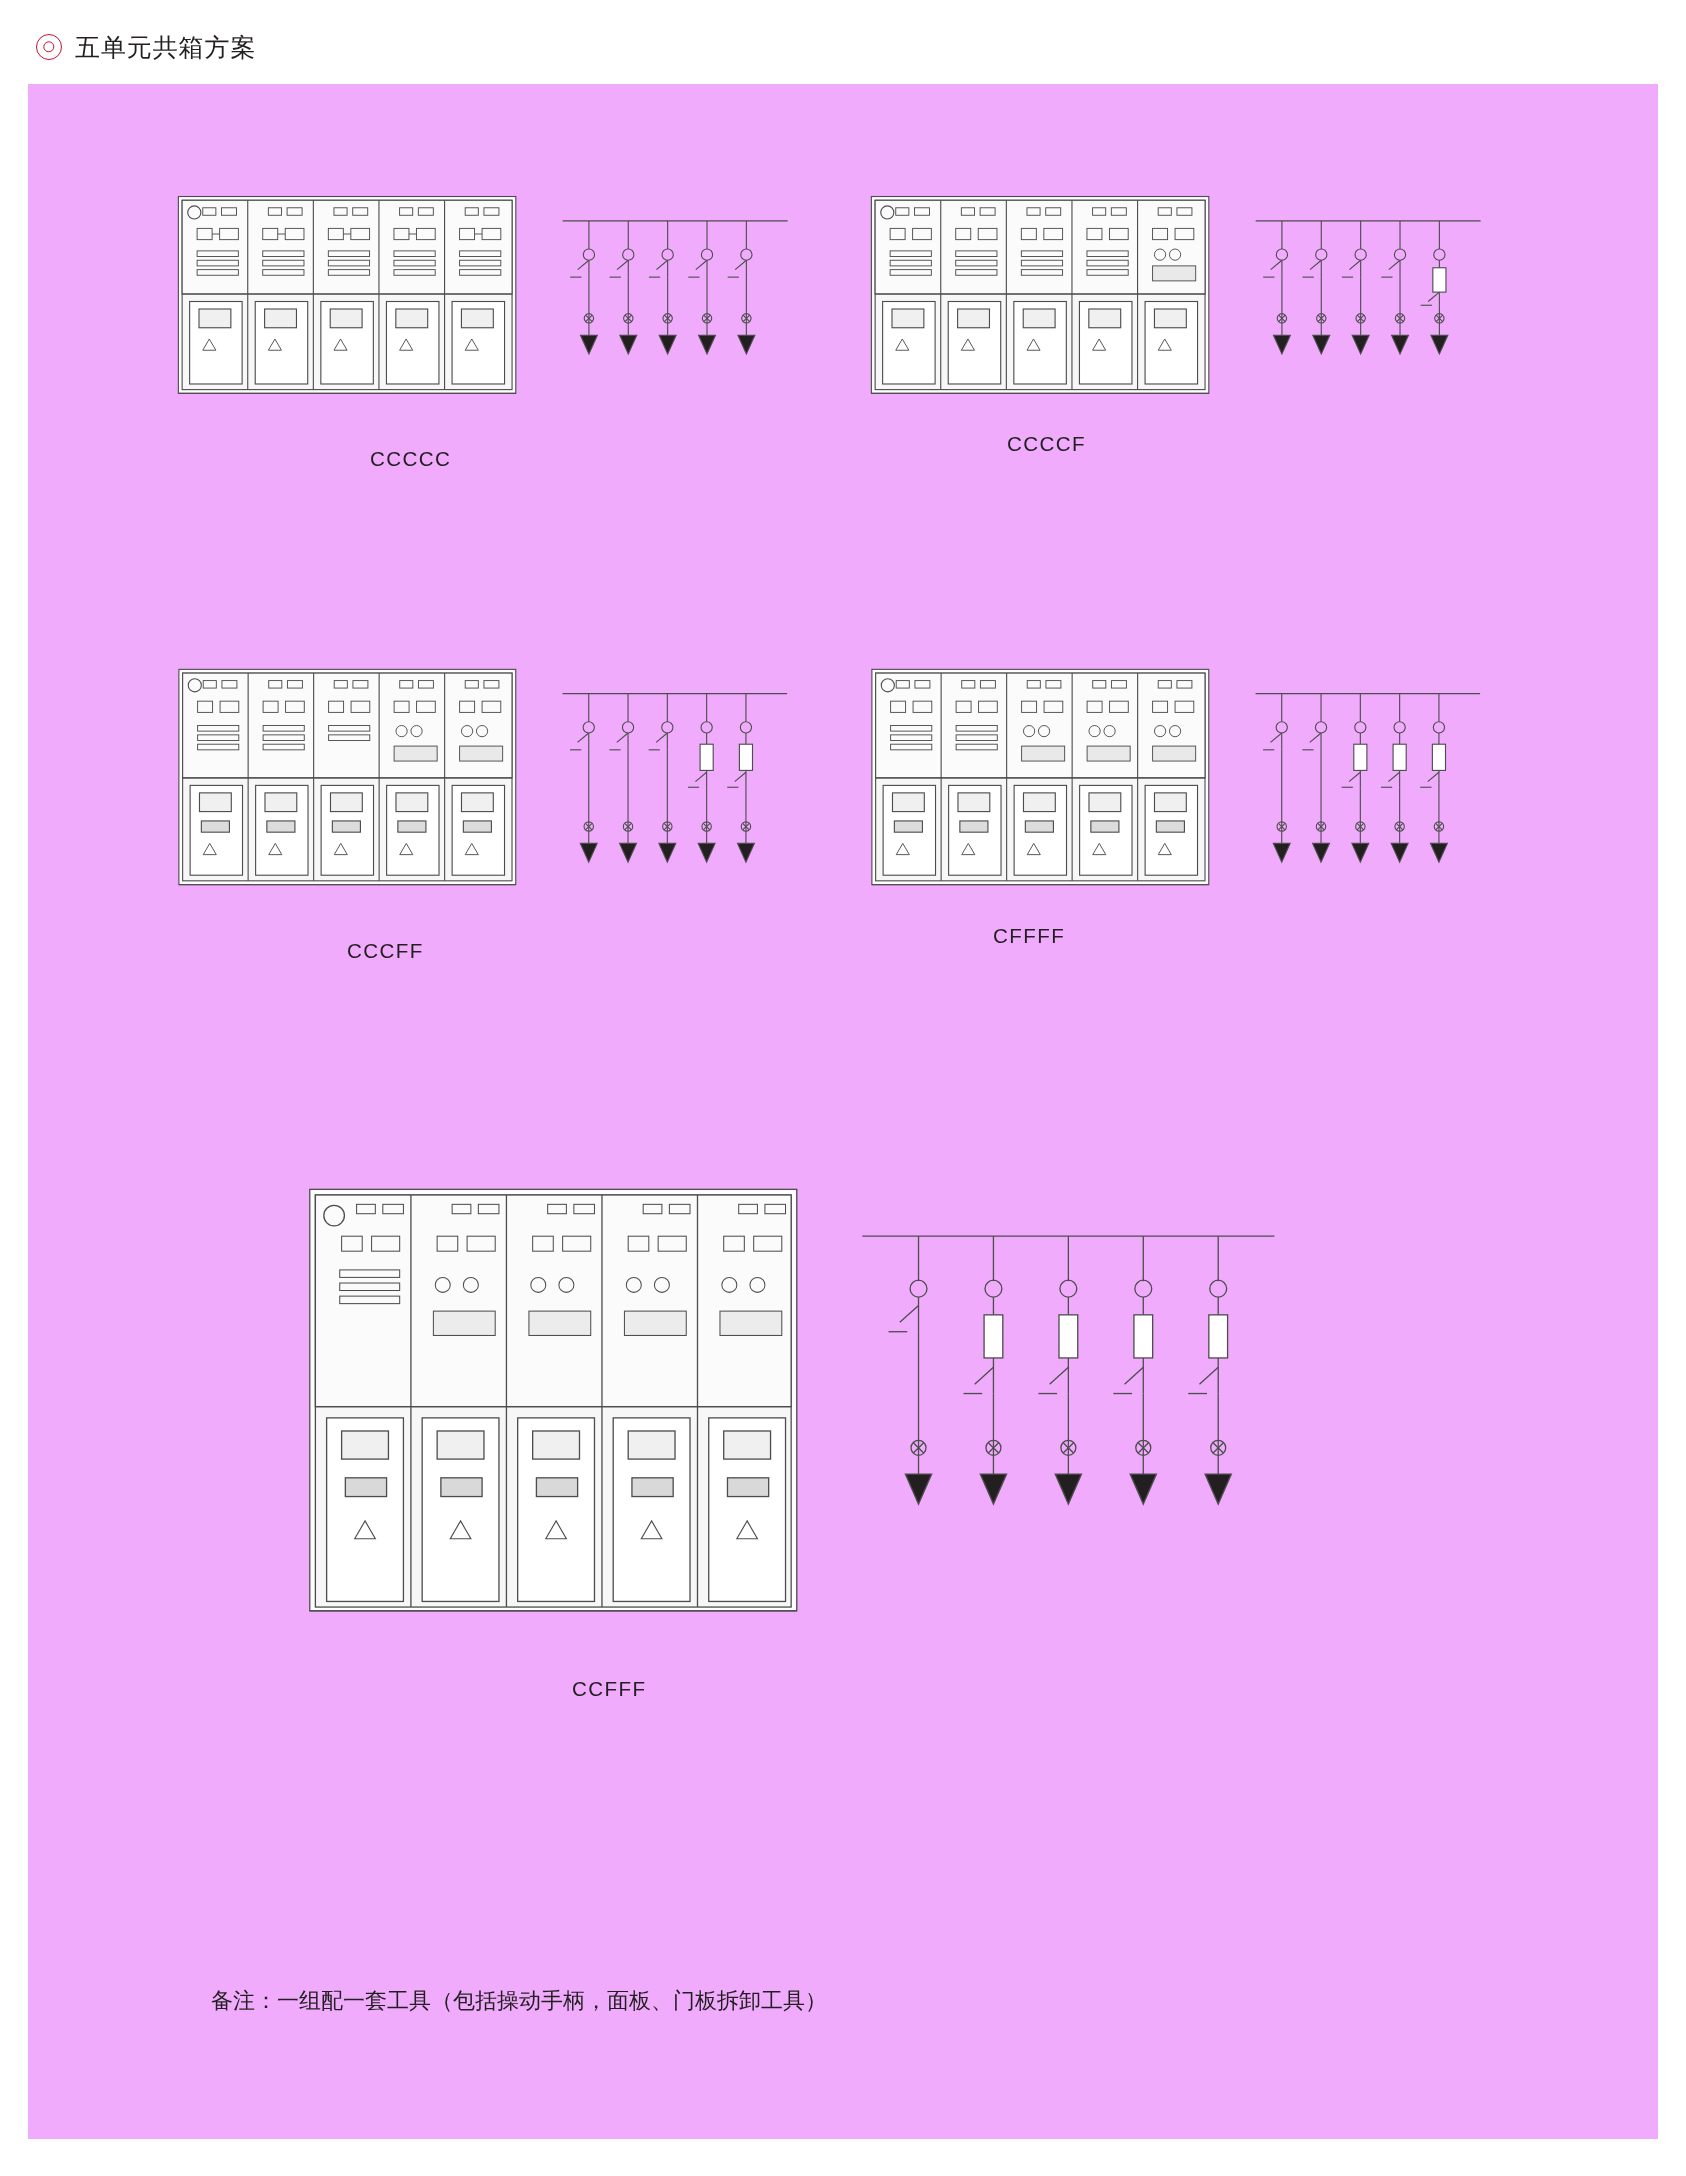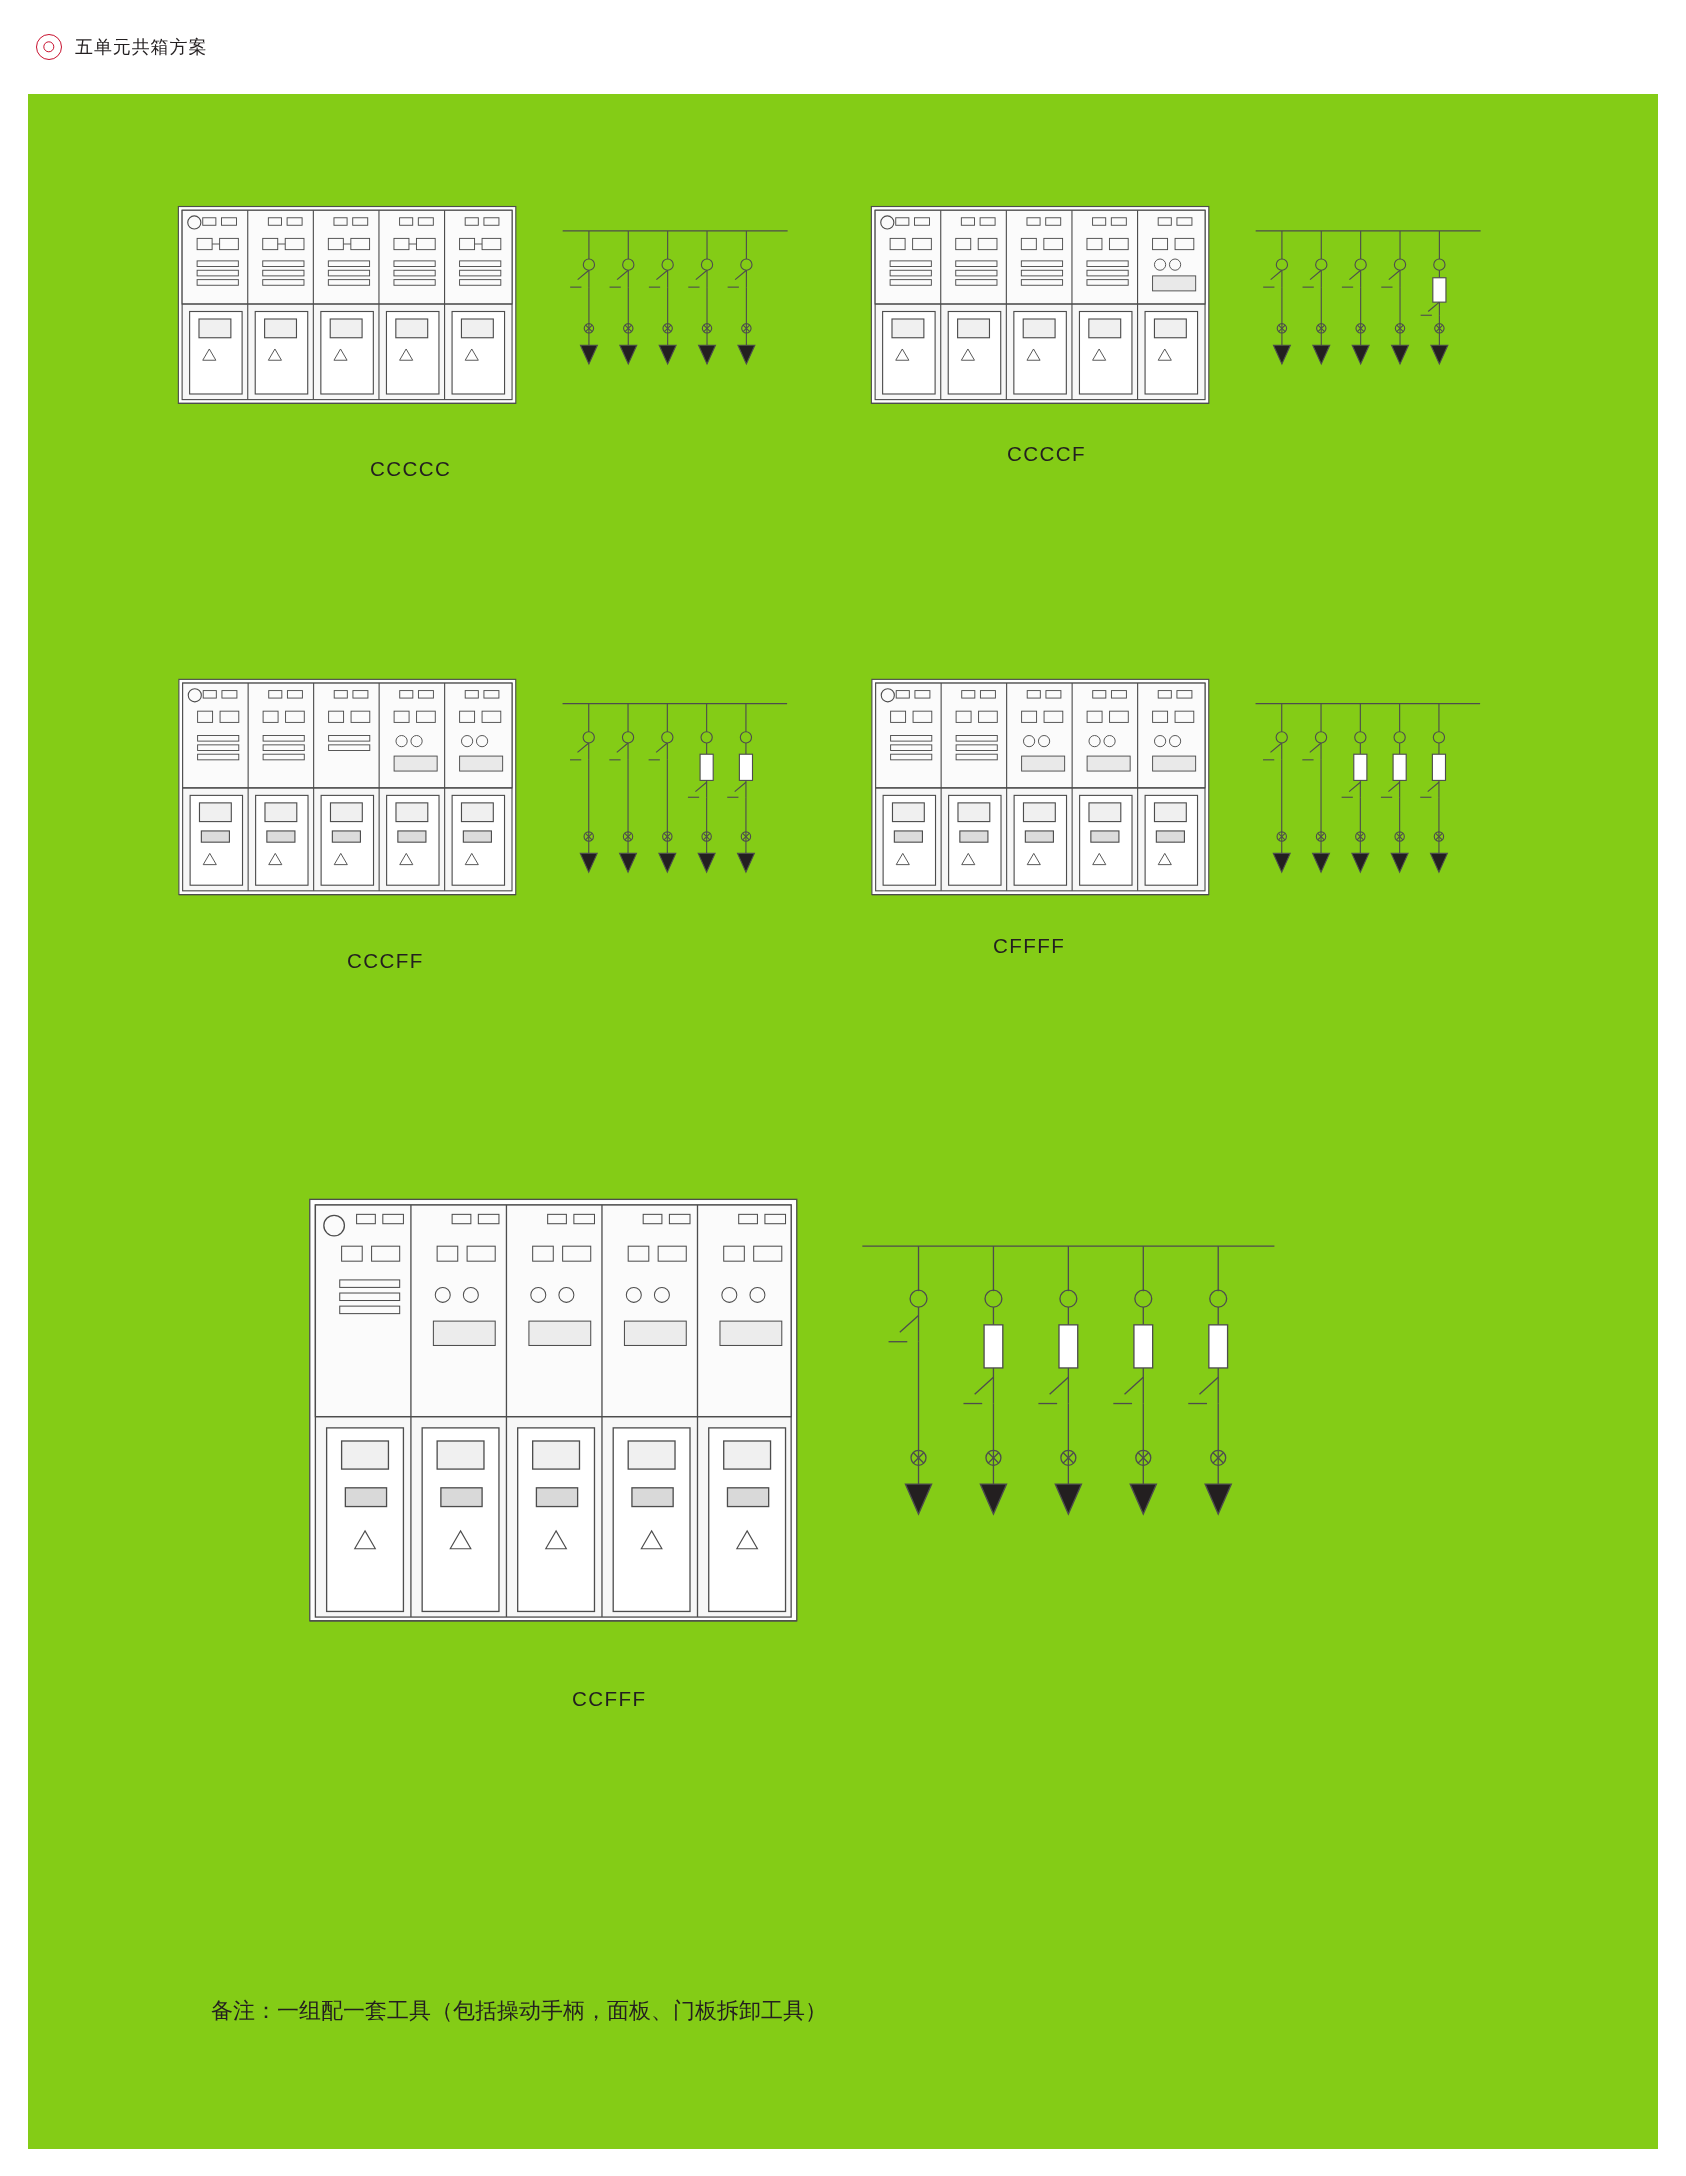--- a/index.html
+++ b/index.html
@@ -45,33 +45,33 @@
     content: "";
     position: absolute;
     left: 50%; top: 50%;
     transform: translate(-50%, -50%);
     width: 9.4px;
     height: 9.4px;
     border-radius: 50%;
     border: 1.9px solid #c8102e;
   }
   .header-title {
-    font-size: 18px;
+    font-size: 25px;
     color: #231f20;
     letter-spacing: 0.9px;
     font-weight: 400;
   }
   
   .canvas {
     position: absolute;
     left: 28px;
-    top: 94px;
+    top: 84px;
     width: 1630px;
     height: 2055px;
-    background: #84cc16;
+    background: #f0abfc;
   }
   .group {
     position: absolute;
   }
   .caption {
     position: absolute;
     font-size: 20.6px;
     color: #231f20;
     letter-spacing: 1.4px;
     white-space: nowrap;

